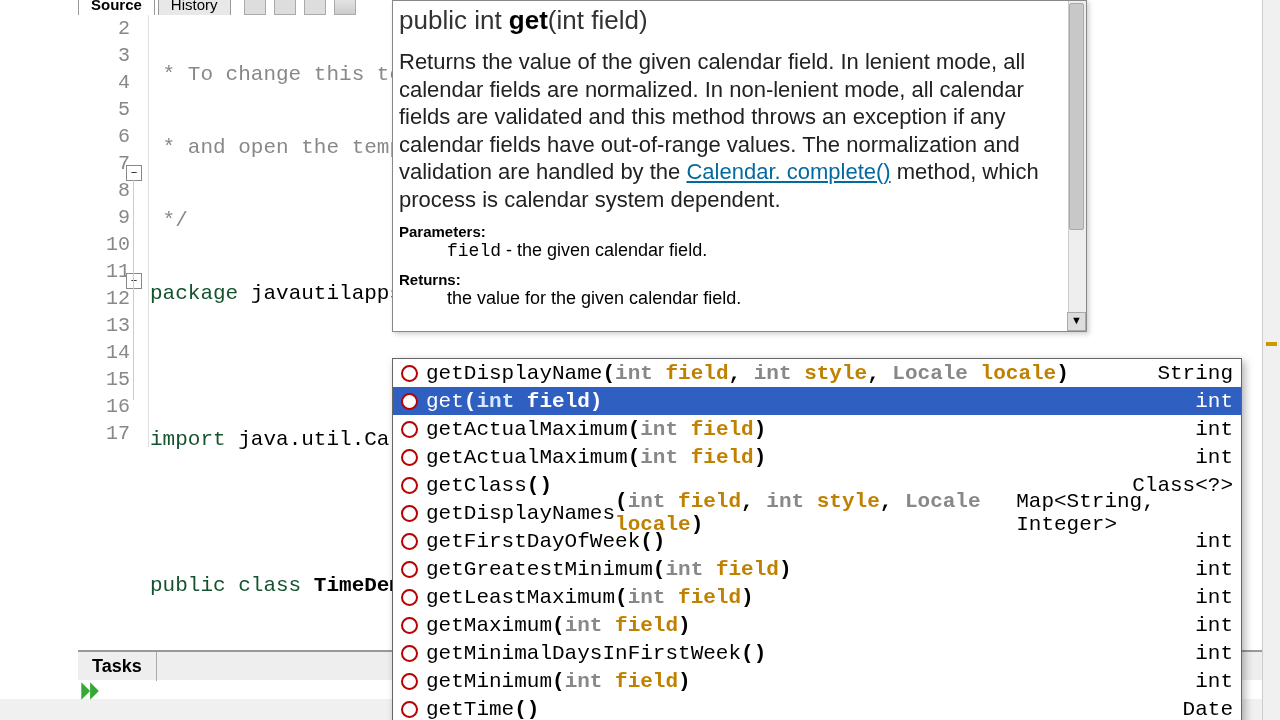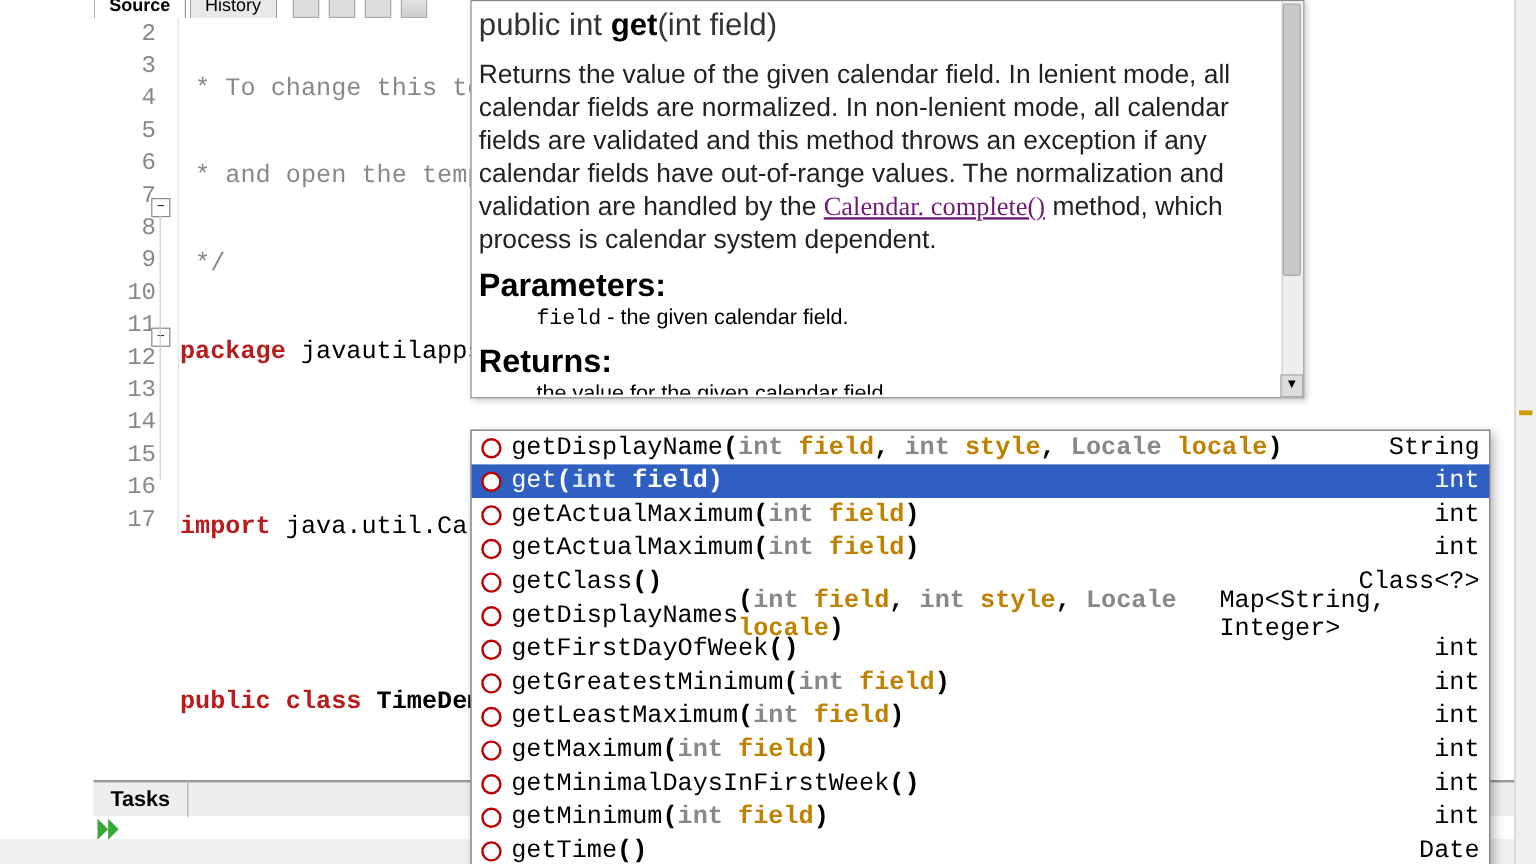--- a/index.html
+++ b/index.html
@@ -8,32 +8,32 @@
 .tab{background:#e8e8e8;border:1px solid #999;border-bottom:none;padding:2px 12px;font-size:15px;border-radius:4px 4px 0 0;cursor:pointer}
 .tab.active{background:#fff;font-weight:bold}
 .tool-icons{display:flex;gap:8px;margin-left:10px;align-items:center}
 .tool-icon{width:20px;height:20px;background:#ddd;border:1px solid #aaa}
 .gutter{position:absolute;left:78px;top:15px;width:70px;background:#fff;border-right:1px solid #e0e0e0;font-family:'Courier New',monospace;font-size:20px}
 .line-no{text-align:right;padding-right:18px;height:27px;line-height:27px;color:#888}
 .fold{position:absolute;left:126px;width:14px;height:14px;border:1px solid #888;background:#fff;font-size:11px;text-align:center;line-height:12px;cursor:pointer}
 .fold-line{position:absolute;left:133px;width:1px;background:#ccc}
 .code{position:absolute;left:150px;top:15px;font-family:'Courier New',monospace;font-size:21px;white-space:pre}
 .code-line{height:27px;line-height:27px}
-.kw{color:#b91c1c;font-weight:bold}
+.kw{color:#14532d;font-weight:normal}
 .cls{font-weight:bold}
 .comment{color:#888}
 .highlight-line{position:absolute;left:150px;top:339px;width:900px;height:27px;background:#fff6e0;z-index:-1}
 @keyframes blink{50%{opacity:0}}
 .javadoc{position:absolute;left:392px;top:0;width:693px;height:330px;background:#fff;border:1px solid #888;font-family:Arial,sans-serif;font-size:22px;padding:0;z-index:5;box-shadow:2px 2px 5px rgba(0,0,0,.2)}
 .jd-inner{padding:4px 6px;height:320px;overflow:hidden}
 .sig{font-family:Liberation Sans, sans-serif;font-size:26px;margin-bottom:12px;color:#333}
 .jd-kw{color:#000;font-weight:bold}
 .jd-body{line-height:1.25;color:#222}
-.jd-link{color:#701a75;font-family:Liberation Serif, serif;text-decoration:underline}
-.jd-h{font-weight:bold;font-size:27px;margin-top:10px}
+.jd-link{color:#0369a1;font-family:Liberation Sans, sans-serif;text-decoration:underline}
+.jd-h{font-weight:bold;font-size:15px;margin-top:10px}
 .jd-param{margin-left:48px;font-size:18px}
 .jd-code{font-family:'Courier New',monospace}
 .jd-scroll{position:absolute;right:0;top:0;width:17px;height:330px;background:#eee;border-left:1px solid #ccc}
 .jd-thumb{position:absolute;right:2px;top:2px;width:13px;height:225px;background:#c8c8c8;border:1px solid #aaa;border-radius:2px}
 .jd-arrow{position:absolute;right:0;bottom:0;width:17px;height:17px;background:#ddd;border:1px solid #aaa;text-align:center;font-size:11px;line-height:15px}
 .popup{position:absolute;left:392px;top:358px;width:848px;border:1px solid #666;background:#fff;z-index:6;font-family:'Courier New',monospace;font-size:21px;box-shadow:3px 3px 8px rgba(0,0,0,.3)}
 .row{display:flex;align-items:center;height:28px;padding:0 8px;cursor:pointer}
 .row.sel{background:#2f5fc0;color:#fff}
 .dot{width:13px;height:13px;border:2px solid #b00;border-radius:50%;margin-right:8px;flex-shrink:0}
 .row.sel .dot{border-color:#b00;background:#fff}

